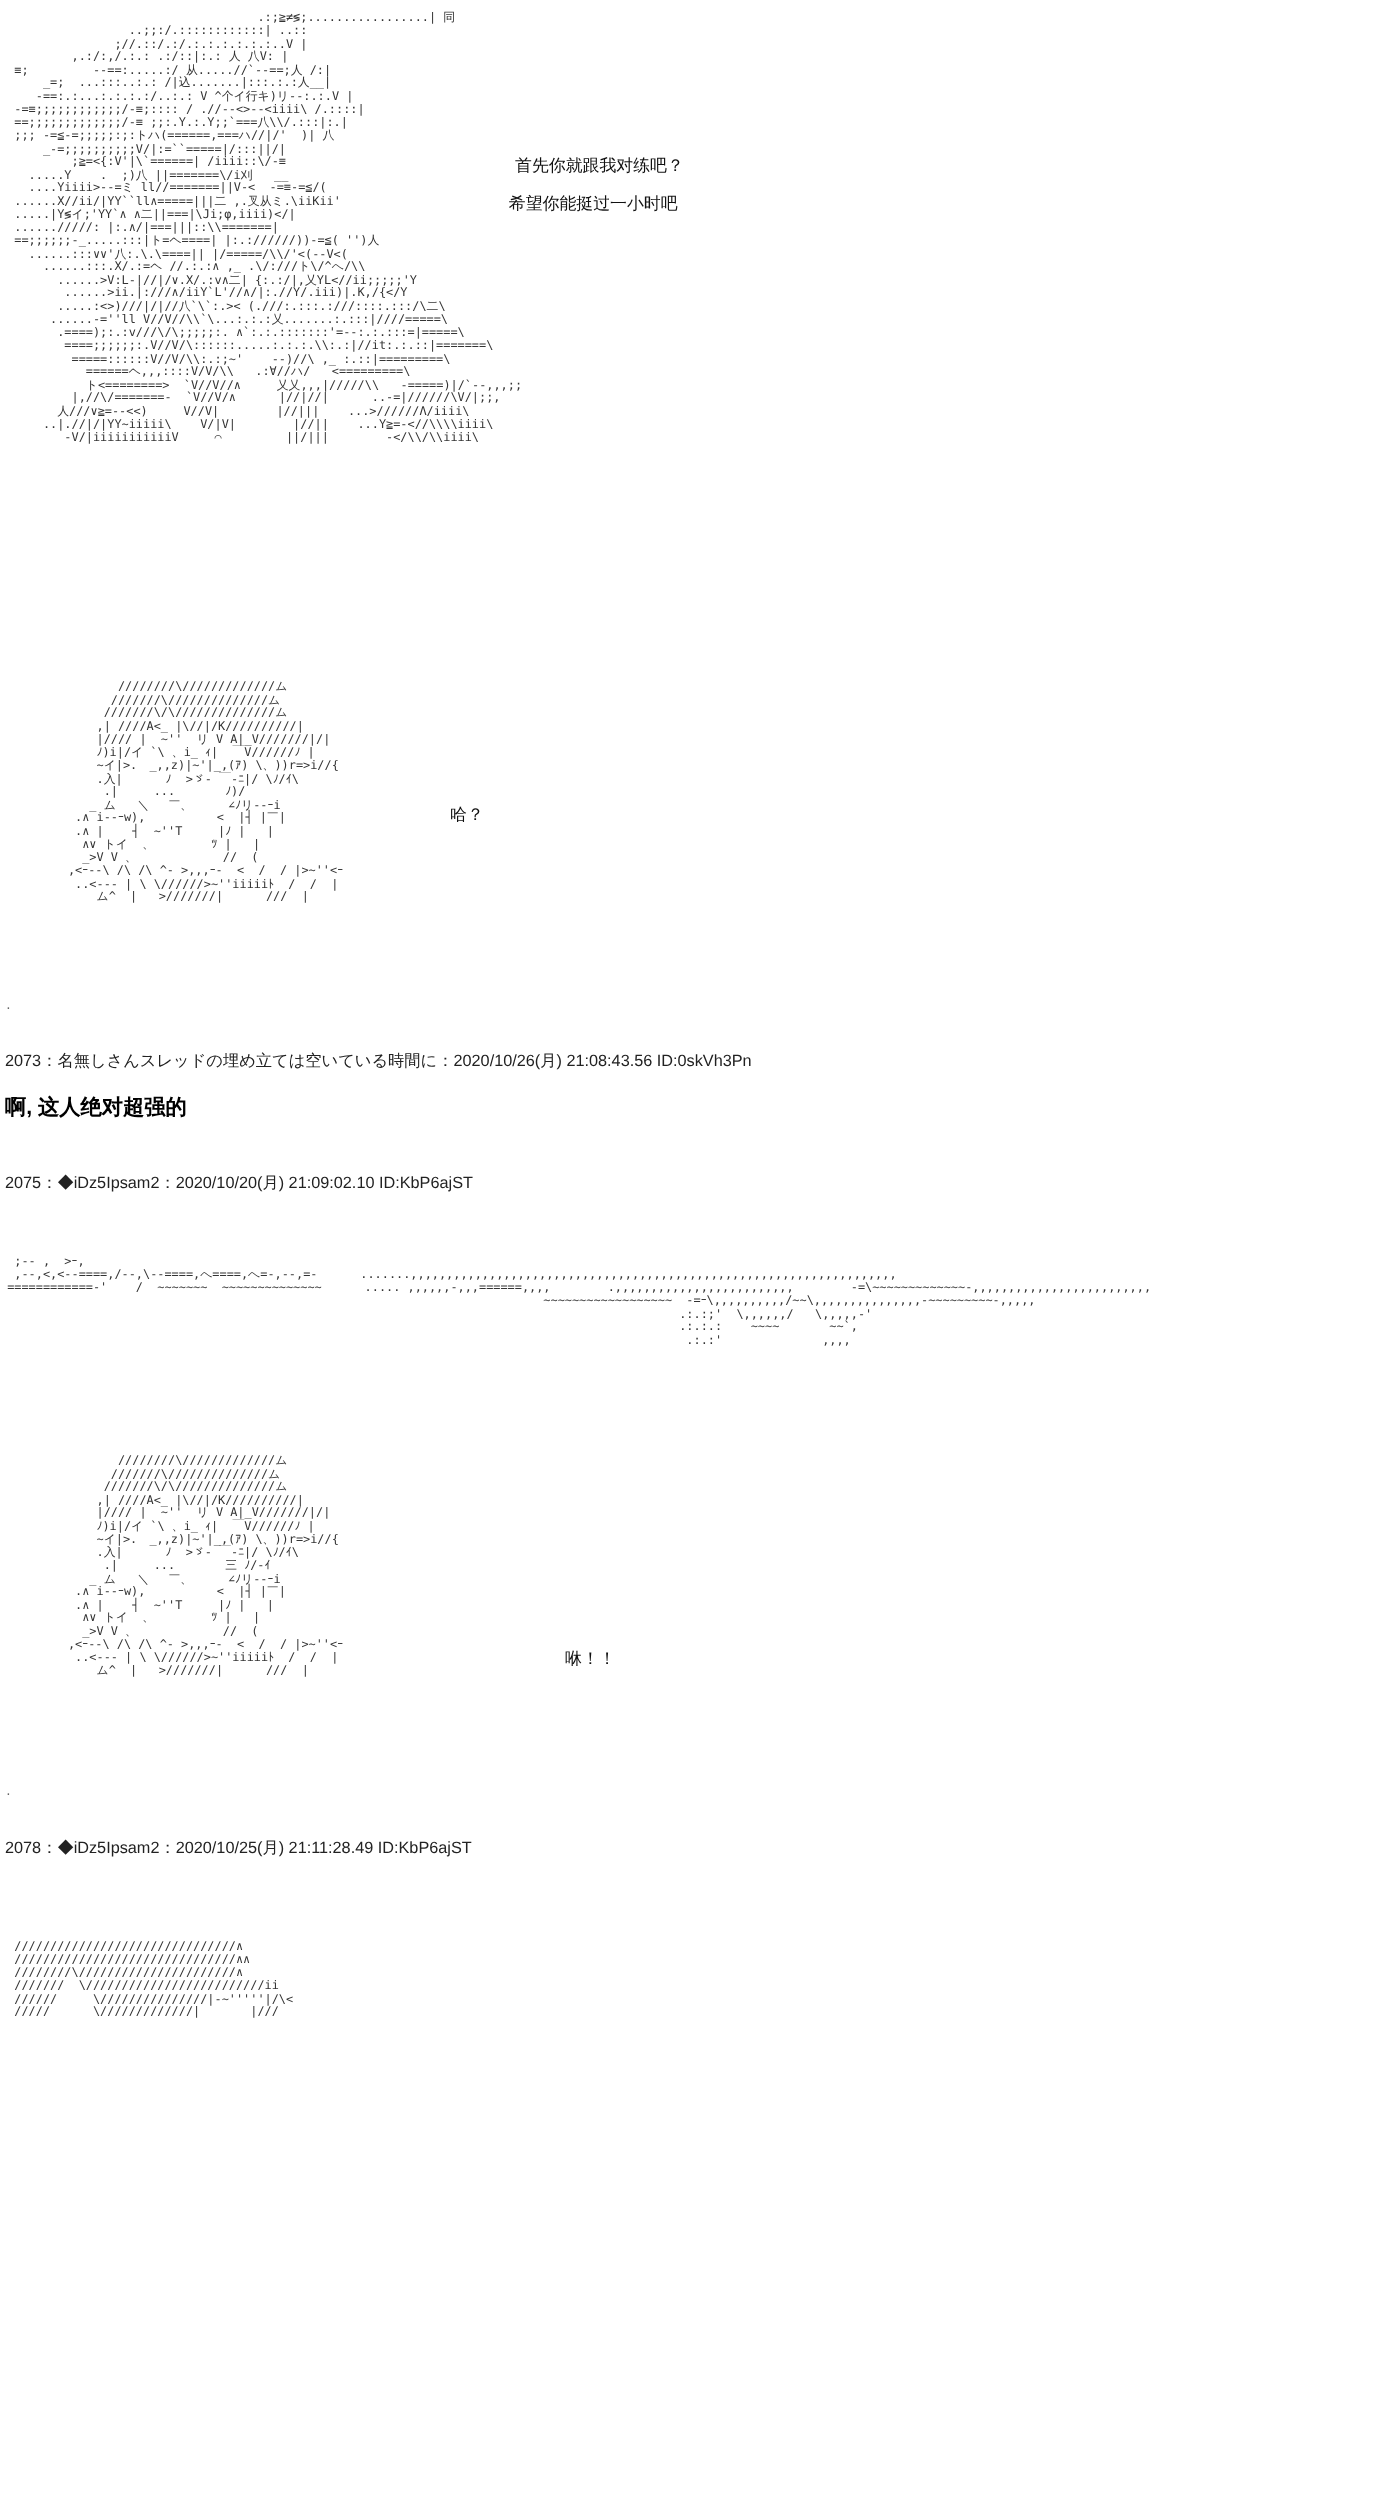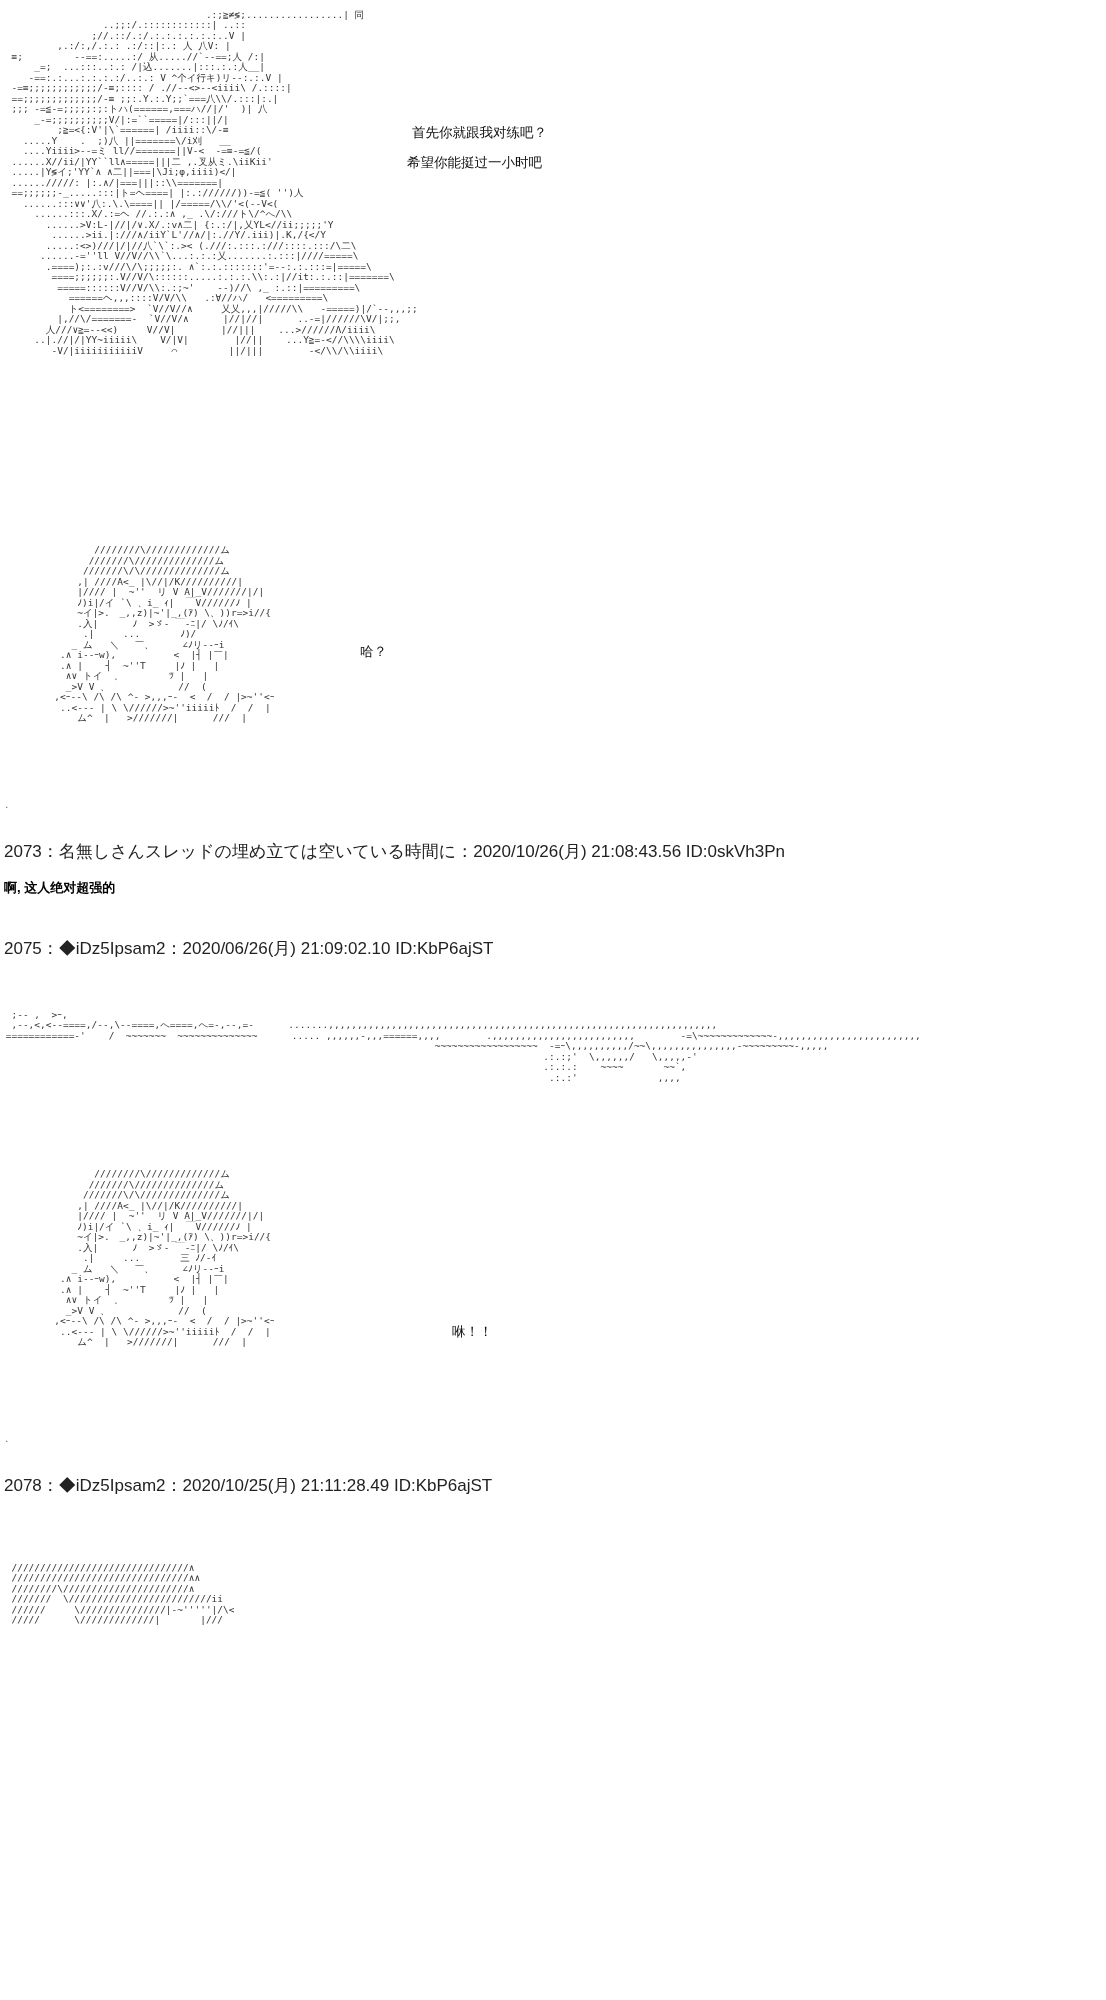--- a/index.html
+++ b/index.html
@@ -38,27 +38,27 @@
     font-family: "Liberation Sans", sans-serif;
     font-size: 13.5px;
     line-height: 22px;
     color: #111111;
     white-space: pre;
     text-align: right;
   }
   
   .post-header {
     font-family: "Liberation Sans", sans-serif;
-    font-size: 17px;
+    font-size: 13px;
     color: #222222;
     padding: 0 0 0 4px;
   }
   .post-body {
     font-family: "Liberation Sans", sans-serif;
-    font-size: 13px;
+    font-size: 17px;
     color: #000000;
     padding: 0 1px 0 4px;
     font-weight: bold;
   }
   .tiny-dot {
     font-family: "DejaVu Sans Mono", monospace;
     font-size: 9px;
     color: #666666;
     padding-left: 4px;
   }
@@ -141,21 +141,21 @@
 
   <div class="sec">
     <div class="post-header">2073：名無しさんスレッドの埋め立ては空いている時間に：2020/10/26(月) 21:08:43.56 ID:0skVh3Pn</div>
     <div class="sp-16"></div>
     <div class="post-body">啊, 这人绝对超强的</div>
   </div>
 
   <div class="sp-40"></div>
 
   <div class="sec">
-    <div class="post-header">2075：◆iDz5Ipsam2：2020/06/26(月) 21:09:02.10 ID:KbP6ajST</div>
+    <div class="post-header">2075：◆iDz5Ipsam2：2020/10/20(月) 21:09:02.10 ID:KbP6ajST</div>
   </div>
 
   <div class="sp-40"></div>
 
   <div class="sec aa-wrap" style="height:110px;">
     <pre class="aa" style="padding-left:0px;">  ;-- ,  &gt;ｰ,
   ,--,&lt;,&lt;--====,/--,\--====,へ====,へ=-,--,=-      .......,,,,,,,,,,,,,,,,,,,,,,,,,,,,,,,,,,,,,,,,,,,,,,,,,,,,,,,,,,,,,,,,,,,,
  ============-'    /  ~~~~~~~  ~~~~~~~~~~~~~~      ..... ,,,,,,-,,,======,,,,        .,,,,,,,,,,,,,,,,,,,,,,,,,        -=\~~~~~~~~~~~~~-,,,,,,,,,,,,,,,,,,,,,,,,,
                                                                             ~~~~~~~~~~~~~~~~~~  -=ｰ\,,,,,,,,,,/~~\,,,,,,,,,,,,,,,-~~~~~~~~~-,,,,,
                                                                                                .:.:;'  \,,,,,,/   \,,,,,-'

